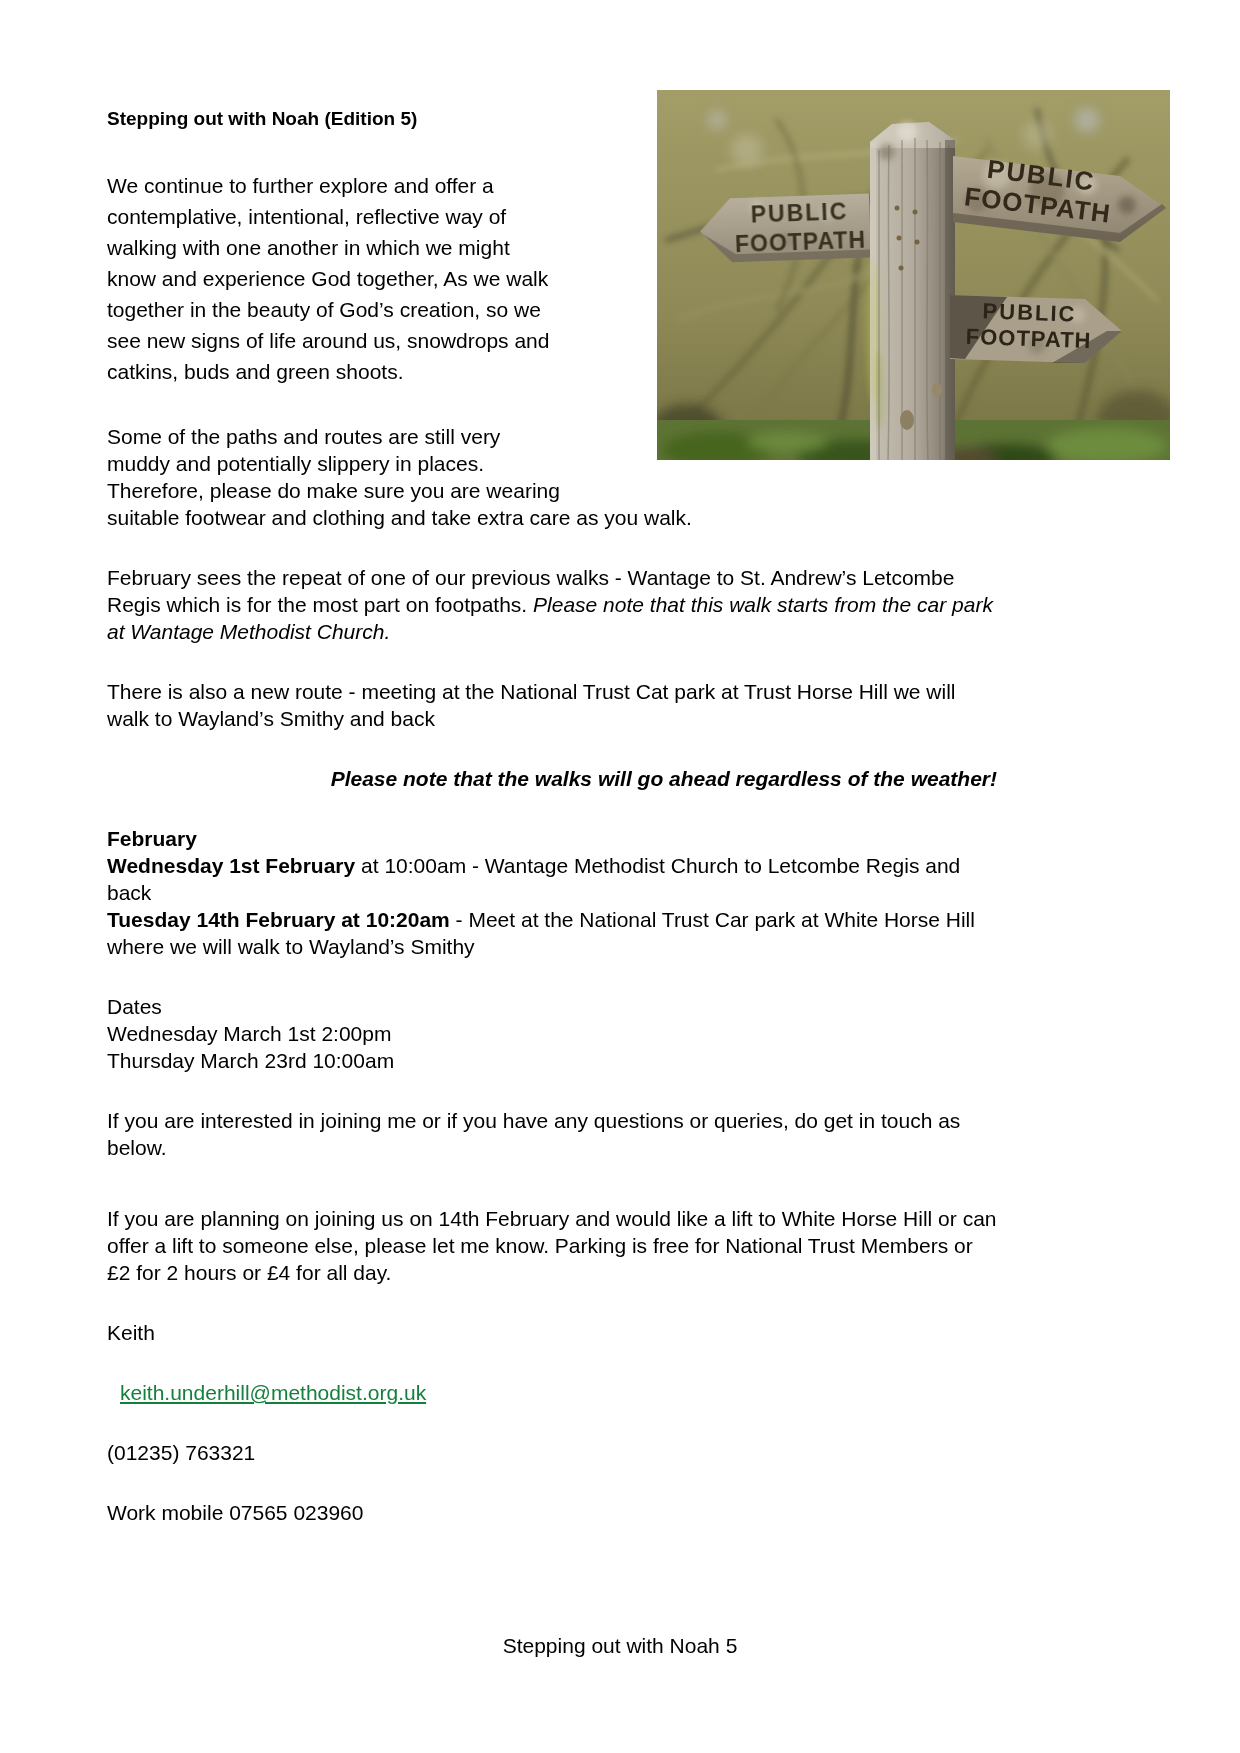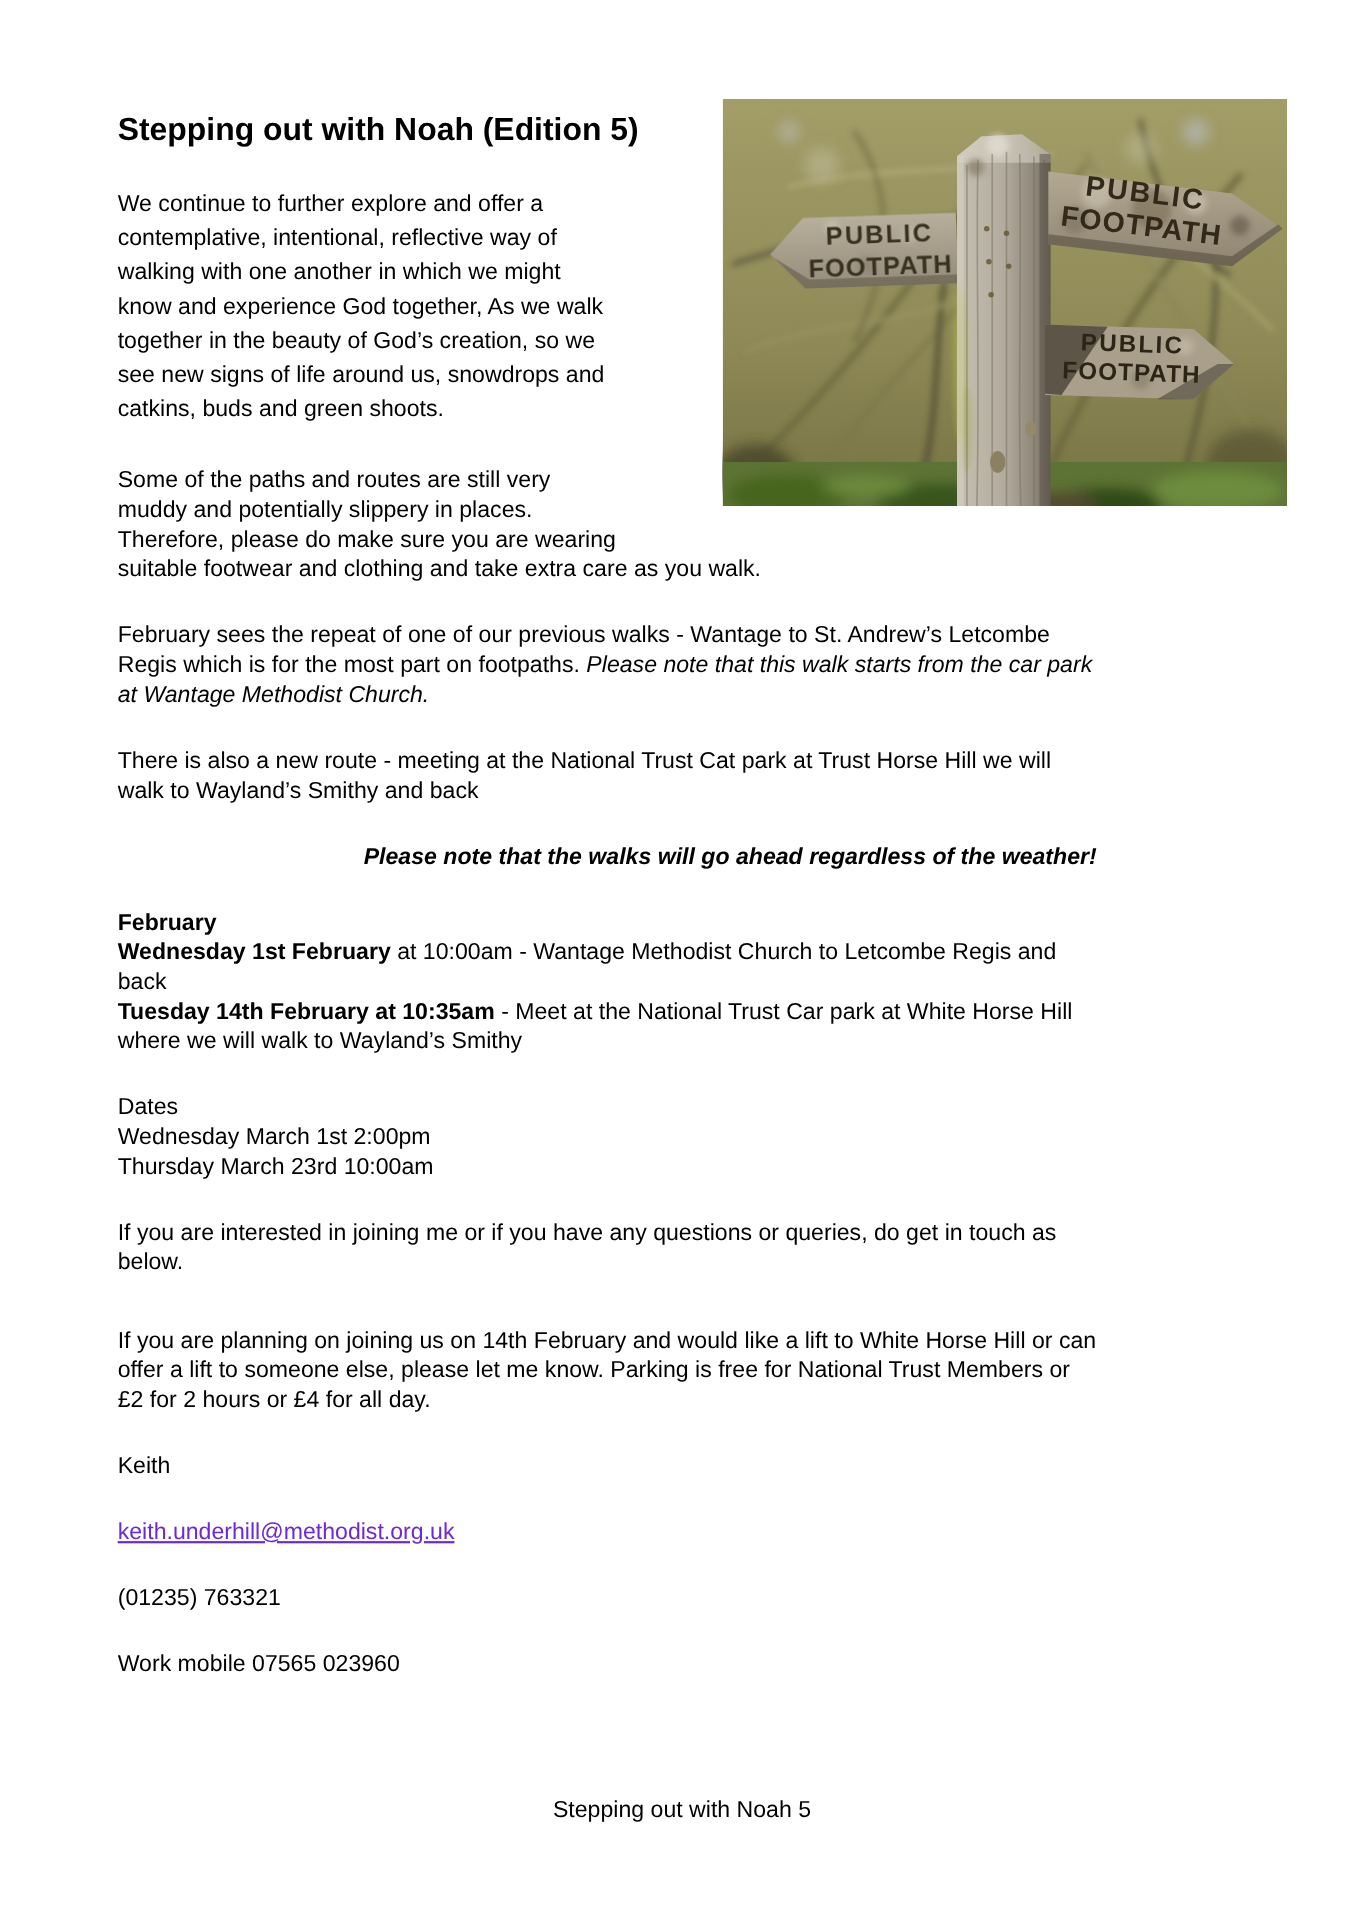--- a/index.html
+++ b/index.html
@@ -14,37 +14,37 @@
   }
   .content{padding:88px 243px 0 107px;}
   figure.photo{
     float:right;
     width:513px;
     height:370px;
     margin:2px -173px 0 40px;
     padding:0;
   }
   h1.title{
-    font-size:29px;
+    font-size:19px;
     line-height:33px;
     font-weight:bold;
     margin:14px 0 35px 0;
   }
   p{
     font-size:21px;
     line-height:27px;
     margin:33px 0 0 0;
   }
   .lines{white-space:pre-line;}
   .p-intro{line-height:31px;}
   .p-conditions{margin-top:36px;}
   .p-lift{margin-top:44px;}
   .bi{font-weight:bold;font-style:italic;text-align:right;}
   .blk{display:block;}
-  a.email{color:#6d28d9;text-decoration:underline;cursor:pointer;}
+  a.email{color:#15803d;text-decoration:underline;cursor:pointer;margin-left:13px;}
   .footer{
     position:absolute;
     top:1632px;
     left:0;
     width:100%;
     text-align:center;
     font-size:21px;
     line-height:27px;
   }
   svg text{font-family:"Liberation Sans", sans-serif;font-weight:bold;}
@@ -217,21 +217,21 @@
 
     <p><span>February sees the repeat of one of our previous walks  - Wantage to St. Andrew’s Letcombe Regis which is for the most part on footpaths. </span><em>Please note that this walk starts from the car park at Wantage Methodist Church.</em></p>
 
     <p>There is also a new route - meeting at the National Trust Cat park at Trust Horse Hill we will walk to Wayland’s Smithy and back</p>
 
     <p class="bi">Please note that the walks will go ahead regardless of the weather!</p>
 
     <p>
       <strong class="blk">February</strong>
       <span class="blk"><strong>Wednesday 1st February</strong><span> at 10:00am - Wantage Methodist Church to Letcombe Regis and back</span></span>
-      <span class="blk"><strong>Tuesday 14th February at 10:35am</strong><span> - Meet at the National Trust Car park at White Horse Hill where we will walk to Wayland’s Smithy</span></span>
+      <span class="blk"><strong>Tuesday 14th February at 10:20am</strong><span> - Meet at the National Trust Car park at White Horse Hill where we will walk to Wayland’s Smithy</span></span>
     </p>
 
     <p>
       <span class="blk lines">Dates
 Wednesday March 1st 2:00pm
 Thursday March 23rd 10:00am</span>
     </p>
 
     <p>If you are interested in joining me or if you have any questions or queries, do get in touch as below.</p>
 

